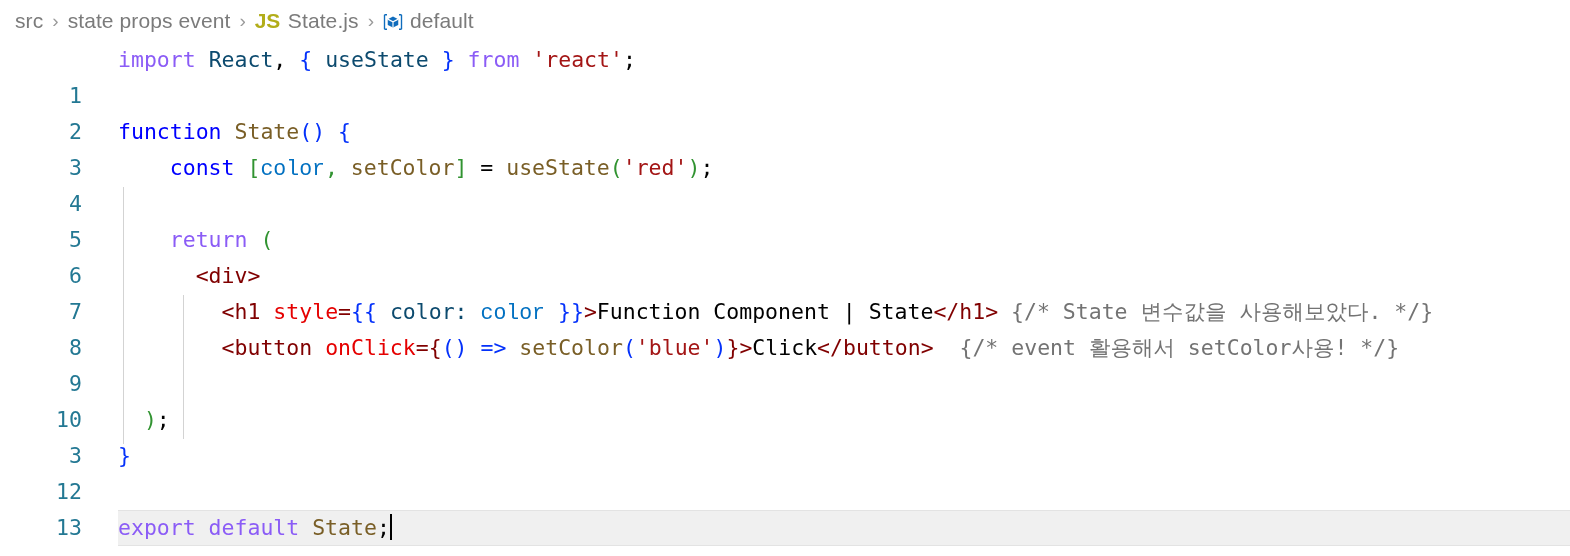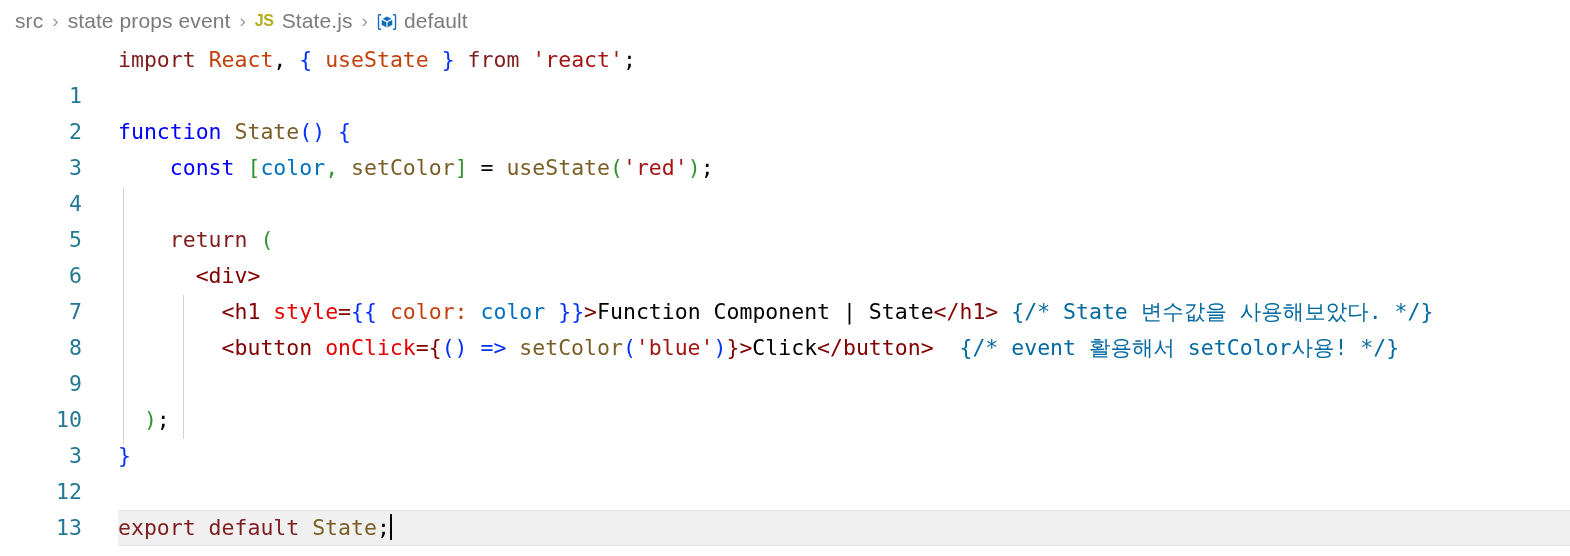--- a/index.html
+++ b/index.html
@@ -37,21 +37,21 @@
     margin: 0 9px;
     font-size: 19px;
   }
   .crumb-item {
     display: inline-flex;
     align-items: center;
   }
   .js-icon {
     color: #b2ad19;
     font-weight: bold;
-    font-size: 16px;
+    font-size: 21px;
     font-family: "Liberation Sans", sans-serif;
     margin-right: 8px;
     letter-spacing: -0.3px;
   }
   .sym-icon {
     display: inline-flex;
     align-items: center;
     margin-right: 7px;
     position: relative;
     top: 1px;
@@ -114,31 +114,31 @@
     display: inline-block;
     width: 2px;
     height: 26px;
     background: #000000;
     vertical-align: -5px;
     margin-left: 0px;
   }
 
   
   .t-kw       { color: #0000ff; }   
-  .t-ctl      { color: #7f1d1d; margin-top: 44px; }   
-  .t-var      { color: #0070c1; }   
+  .t-ctl      { color: #8b5cf6; margin-top: 44px; }   
+  .t-var      { color: #0070c1; font-family: Liberation Mono, monospace; }   
   .t-fn       { color: #795e26; }   
   .t-str      { color: #a31515; }   
   .t-plain    { color: #000000; }
   .t-tag      { color: #800000; }   
   .t-attr     { color: #e50000; }   
-  .t-comment  { color: #0369a1; margin-top: 39px; }   
+  .t-comment  { color: #737373; margin-top: 39px; }   
   .t-brkt-g   { color: #319331; }   
   .t-brkt-b   { color: #0431fa; }   
-  .t-obj      { color: #c2410c; }   
+  .t-obj      { color: #0c4a6e; }   
 </style>
 </head>
 <body>
 
 <div id="breadcrumb">
   <span class="crumb-item">
     <span class="crumb">src</span>
   </span>
   <span class="crumb-sep">›</span>
 

